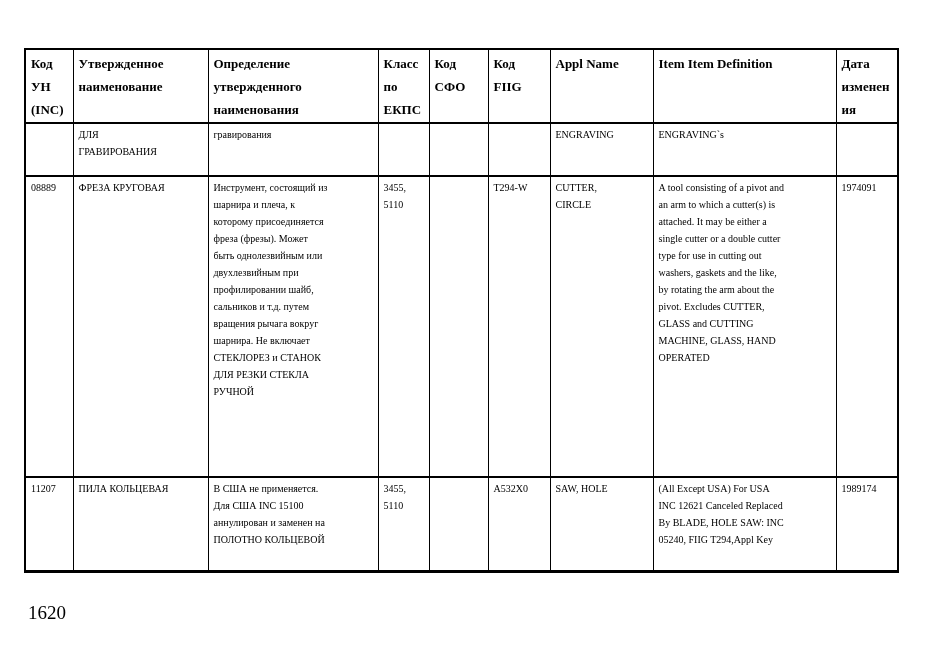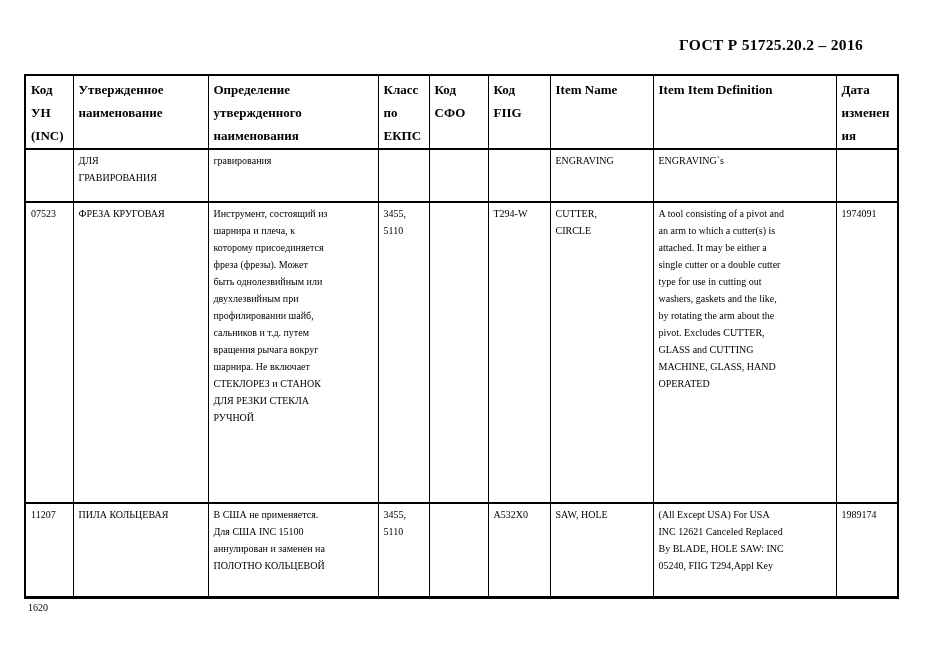--- a/index.html
+++ b/index.html
@@ -17,21 +17,21 @@
     top: 36px;
     right: 72px;
     font-size: 15.5px;
     font-weight: bold;
     letter-spacing: 0.3px;
     white-space: nowrap;
   }
   table.gost {
     position: absolute;
     left: 24px;
-    top: 74px;
+    top: 48px;
     width: 873px;
     table-layout: fixed;
     border-collapse: collapse;
     border: 2px solid #000;
     border-bottom-width: 3px;
   }
   table.gost th, table.gost td {
     border: 1px solid #000;
     border-top-width: 2px;
     border-bottom-width: 2px;
@@ -54,29 +54,28 @@
     margin-left: 32px;
   }
   tr.hdr  { height: 73px; }
   tr.r0   { height: 53px; }
   tr.r1   { height: 301px; }
   tr.r2   { height: 94px; }
   .page-number {
     position: absolute;
     left: 28px;
     top: 602px;
-    font-size: 10px;
+    font-size: 19px;
   }
 </style>
 </head>
 <body>
 
 <div id="page">
 
-  <div class="doc-header">ГОСТ Р 51725.20.2 – 2016</div>
 
   <table class="gost">
     <colgroup>
       <col style="width:48px">
       <col style="width:135px">
       <col style="width:170px">
       <col style="width:51px">
       <col style="width:59px">
       <col style="width:62px">
       <col style="width:103px">
@@ -93,42 +92,42 @@
         <th>Определение
 утвержденного
 наименования</th>
         <th>Класс
 по
 ЕКПС</th>
         <th>Код
 СФО</th>
         <th>Код
 FIIG</th>
-        <th>Item Name</th>
+        <th>Appl Name</th>
         <th>Item Item Definition</th>
         <th>Дата
 изменен
 ия</th>
       </tr>
     </thead>
     <tbody>
       <tr class="r0">
         <td></td>
         <td>ДЛЯ
 ГРАВИРОВАНИЯ</td>
         <td>гравирования</td>
         <td></td>
         <td></td>
         <td></td>
         <td>ENGRAVING</td>
         <td>ENGRAVING`s</td>
         <td></td>
       </tr>
       <tr class="r1">
-        <td>07523</td>
+        <td>08889</td>
         <td>ФРЕЗА КРУГОВАЯ</td>
         <td>Инструмент, состоящий из
 шарнира и плеча, к
 которому присоединяется
 фреза (фрезы). Может
 быть однолезвийным или
 двухлезвийным при
 профилировании шайб,
 сальников и т.д. путем
 вращения рычага вокруг

